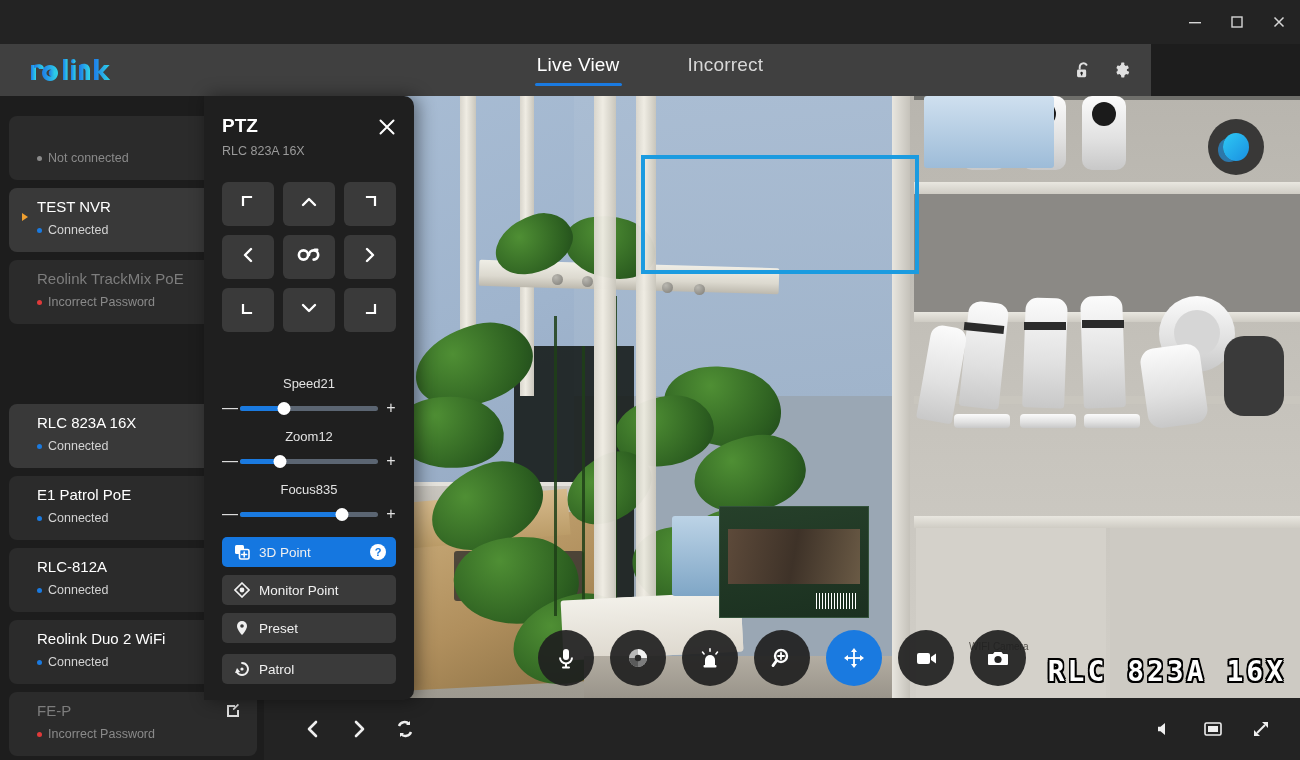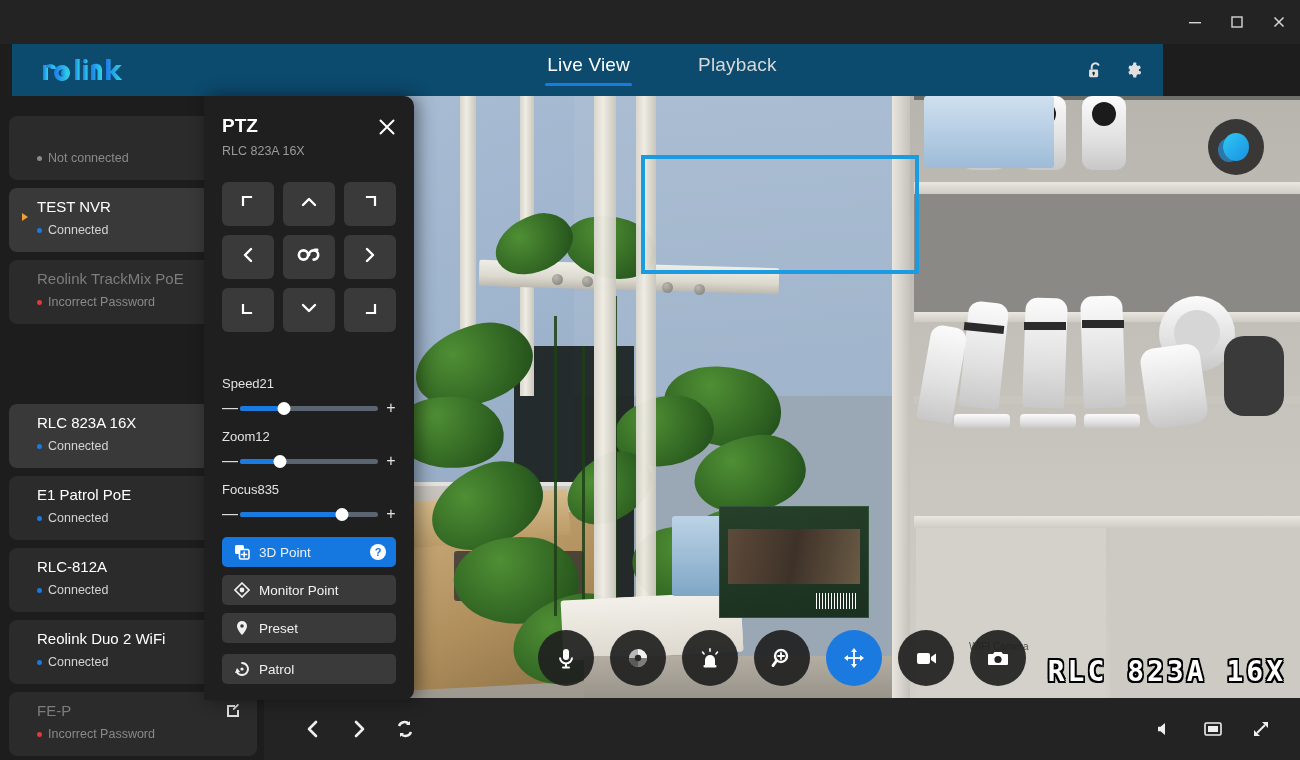--- a/index.html
+++ b/index.html
@@ -25,23 +25,23 @@
   }
   .win-btn {
     width: 42px; height: 30px;
     display: flex; align-items: center; justify-content: center;
     cursor: pointer;
   }
   .win-btn svg { display:block; }
 
   
   .header {
-    position: absolute; top: 44px; left: 12px;
+    position: absolute; top: 44px; left: 0;
     width: 1151px; height: 52px;
-    background: #0c4a6e;
+    background: #404040;
     display: flex; align-items: center;
   }
   .logo {
     position: absolute; left: 28px; top: 6px;
     width: 140px; height: 40px;
     display: flex; align-items: center;
   }
   .nav {
     position: absolute; left: 0; top: 0;
     width: 1300px; height: 52px;
@@ -344,21 +344,21 @@
     grid-template-columns: repeat(3, 52px);
     grid-template-rows: repeat(3, 44px);
     gap: 9px;
   }
   .dbtn {
     background:#3a3a3a; border-radius:6px;
     display:flex; align-items:center; justify-content:center;
     cursor:pointer;
   }
   .slider-group { position:absolute; left:18px; width:174px; }
-  .sl-head { display:flex; justify-content:flex-start; align-items:baseline; }
+  .sl-head { display:flex; justify-content:center; align-items:baseline; }
   .sl-label { font-size:13px; color:#e2e2e2; }
   .sl-val { font-size:13px; color:#e2e2e2; }
   .sl-row { display:flex; align-items:center; gap:8px; margin-top:9px; }
   .sl-minus, .sl-plus {
     color:#e2e2e2; font-size:16px; line-height:1; width:10px; text-align:center;
     cursor:pointer; user-select:none;
   }
   .sl-track {
     position:relative; flex:1; height:5px; border-radius:3px;
     background:#5b6572; cursor:pointer;
@@ -426,21 +426,21 @@
           <path d="M35 6 h4.6 v21 h-4.6 z"></path>
           <path d="M43 12 h4.6 v15 h-4.6 z"></path>
           <circle cx="45.3" cy="8.2" r="2.3"></circle>
           <path d="M51 12 h4.4 v15 h-4.4 z M51.5 12 c4.5 -2.5 10.5 -1 10.5 5 v10 h-4.5 v-9 c0 -2.8 -3.5 -3.5 -6 -2 z"></path>
           <path d="M66 6 h4.6 v21 h-4.6 z M70 19 l6 -7 h5.6 l-6.6 7.2 l7.2 7.8 h-6 z"></path>
         </g>
       </svg>
     </div>
     <div class="nav">
       <div class="tab active">Live View</div>
-      <div class="tab">Playback</div>
+      <div class="tab">Incorrect</div>
     </div>
     <div class="header-right">
       <div class="hicon">
         <svg width="19" height="19" viewBox="0 0 20 20">
           <path d="M6 9 V6.3 a4 4 0 0 1 7.6 -1.6" fill="none" stroke="#e0e0e0" stroke-width="2"></path>
           <rect x="3.2" y="9" width="9.6" height="8" rx="1.4" fill="#e0e0e0"></rect>
           <circle cx="8" cy="12.6" r="1.3" fill="#232323"></circle>
           <rect x="7.3" y="12.6" width="1.4" height="2.6" fill="#232323"></rect>
         </svg>
       </div>

